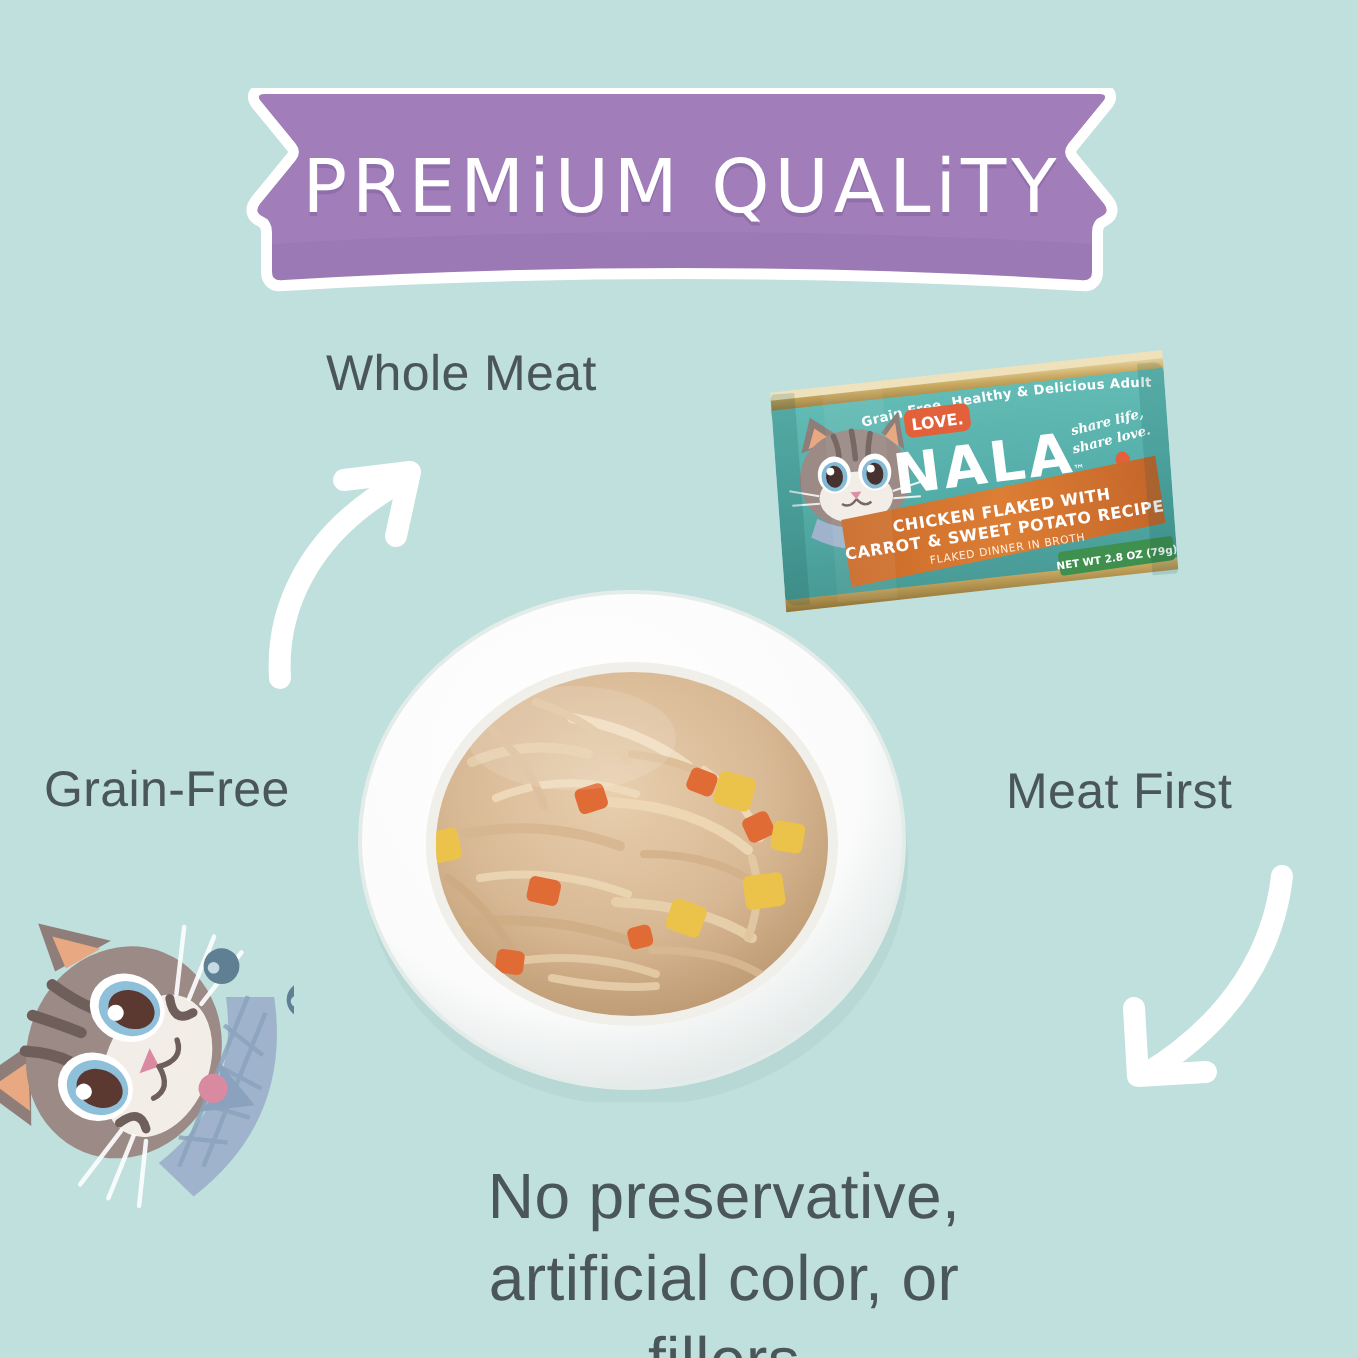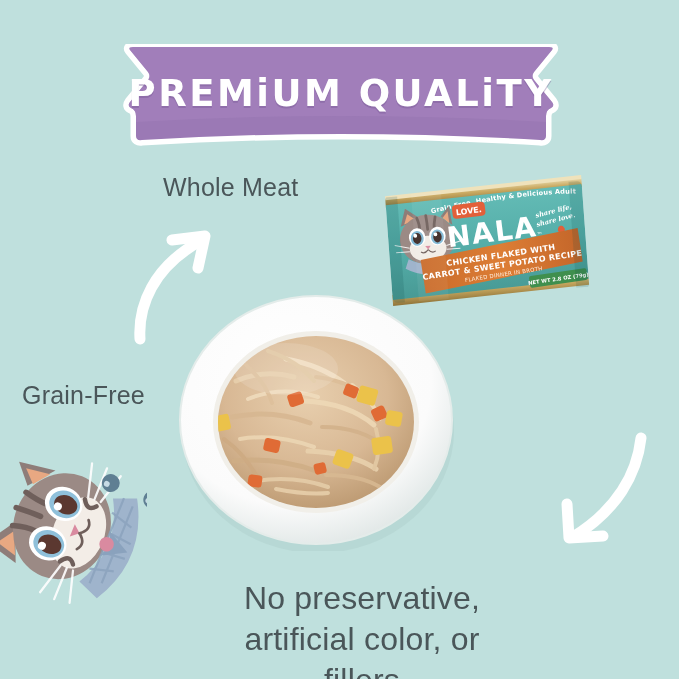--- a/index.html
+++ b/index.html
@@ -18,21 +18,21 @@
   
   #banner-wrap{
     position:absolute;left:122px;top:44px;width:438px;height:102px;
   }
   .ribbon-svg{position:absolute;left:0;top:0;width:438px;height:102px;}
   #banner-text{
     position:absolute;left:0;top:0;width:438px;height:102px;
     display:flex;align-items:center;justify-content:center;
     color:#ffffff;
     font-family:"DejaVu Sans",sans-serif;
-    font-weight:bold;
+    font-weight:normal;
     font-size:37px;
     letter-spacing:2.5px;
     text-shadow:0 2px 0 rgba(110,80,140,.35);
     padding-bottom:4px;
     box-sizing:border-box;
     pointer-events:none;
   }
 
   
   .feature-label{
@@ -83,20 +83,21 @@
       <path d="M8,6 Q6,3 11,3 L427,3 Q432,3 430,6 L412,28 Q409,32 412,36 L430,58 Q433,62 429,64 Q424,66 424,72 L424,92 Q424,97 418,96 Q219,84 20,96 Q14,97 14,92 L14,72 Q14,66 9,64 Q5,62 8,58 L26,36 Q29,32 26,28 Z" fill="#9b79b5"></path>
       <path d="M8,6 Q6,3 11,3 L427,3 Q432,3 430,6 L412,28 Q409,32 412,36 L430,58 Q433,62 429,64 Q424,66 424,72 L424,78 Q219,66 14,78 L14,72 Q14,66 9,64 Q5,62 8,58 L26,36 Q29,32 26,28 Z" fill="#a684bd" opacity=".55"></path>
     </svg>
     <div id="banner-text">PREMiUM QUALiTY</div>
   </div>
 
   <div class="feature-label" id="label-grain-free">Grain-Free</div>
 
   <div class="feature-label" id="label-whole-meat">Whole Meat</div>
 
+  <div class="feature-label" id="label-meat-first">Meat First</div>
 
   <div class="feature-label" id="label-no-preservative">No preservative, artificial color, or fillers</div>
 
   <svg class="arrow-svg" id="arrow-up" viewBox="0 0 110 130">
     <path d="M12,124 C10,92 24,52 74,25" stroke="#ffffff" stroke-width="11" fill="none" stroke-linecap="round"></path>
     <path d="M44,25 L77,21 L70,53" stroke="#ffffff" stroke-width="11" fill="none" stroke-linecap="round" stroke-linejoin="round"></path>
   </svg>
 
   <svg class="arrow-svg" id="arrow-down" viewBox="0 0 105 120">
     <path d="M88,6 C84,42 64,78 20,105" stroke="#ffffff" stroke-width="11" fill="none" stroke-linecap="round"></path>

